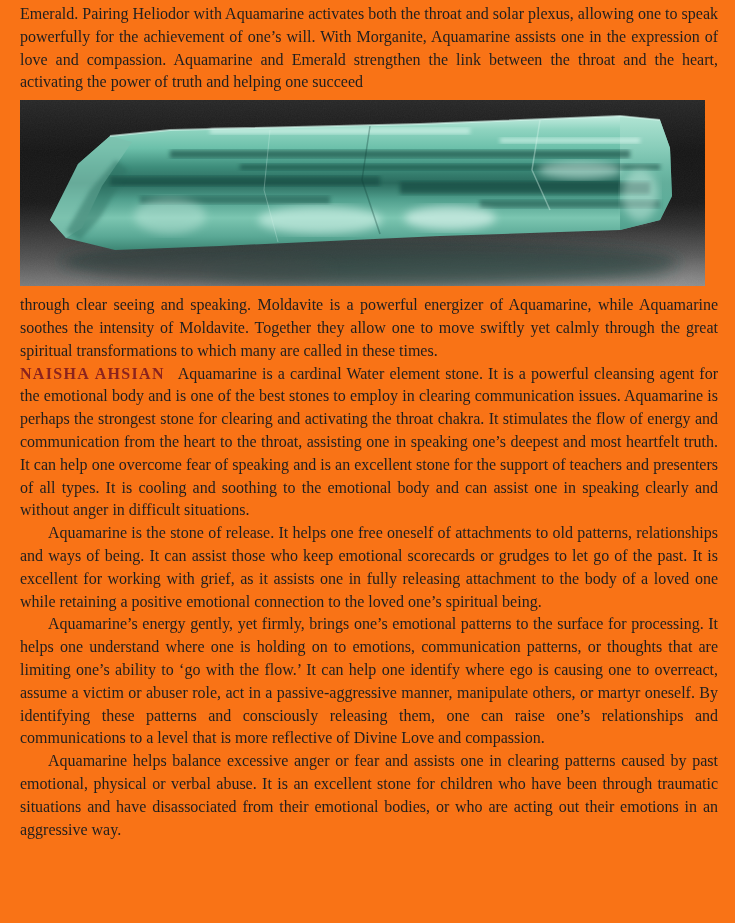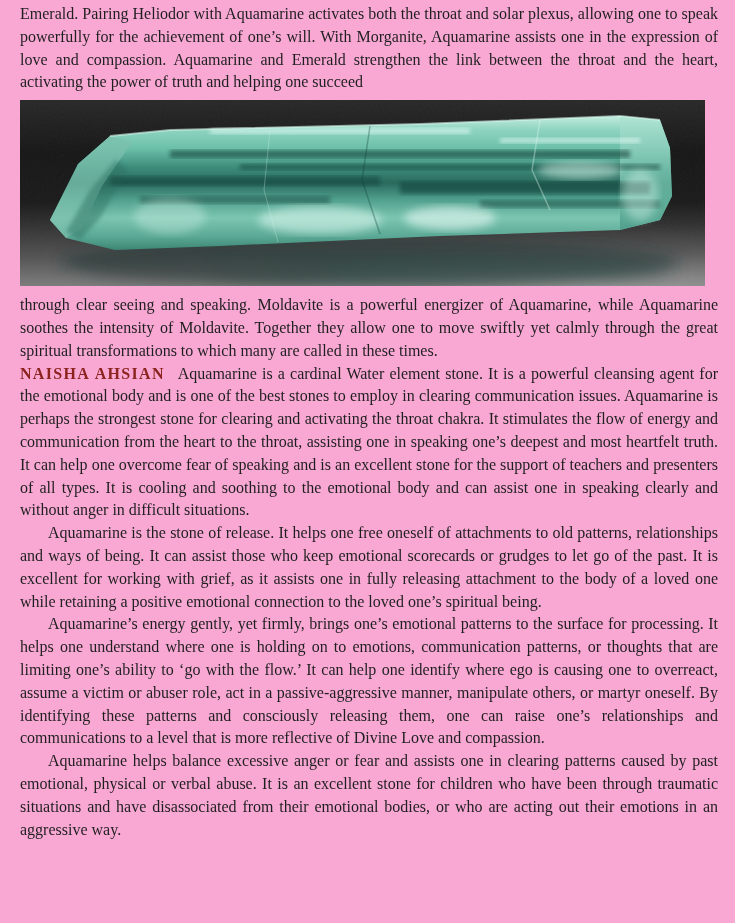--- a/index.html
+++ b/index.html
@@ -4,21 +4,21 @@
 <style>
   html, body {
     margin: 0;
     padding: 0;
     background: #ffffff;
   }
   .page {
     position: relative;
     width: 735px;
     height: 923px;
-    background: #f9a8d4;
+    background: #f97316;
     overflow: hidden;
     box-sizing: border-box;
     padding: 3px 17px 0 20px;
     font-family: "Liberation Serif", serif;
     font-size: 16px;
     line-height: 22.8px;
     color: #1f1f1f;
   }
   p.para {
     margin: 0;

